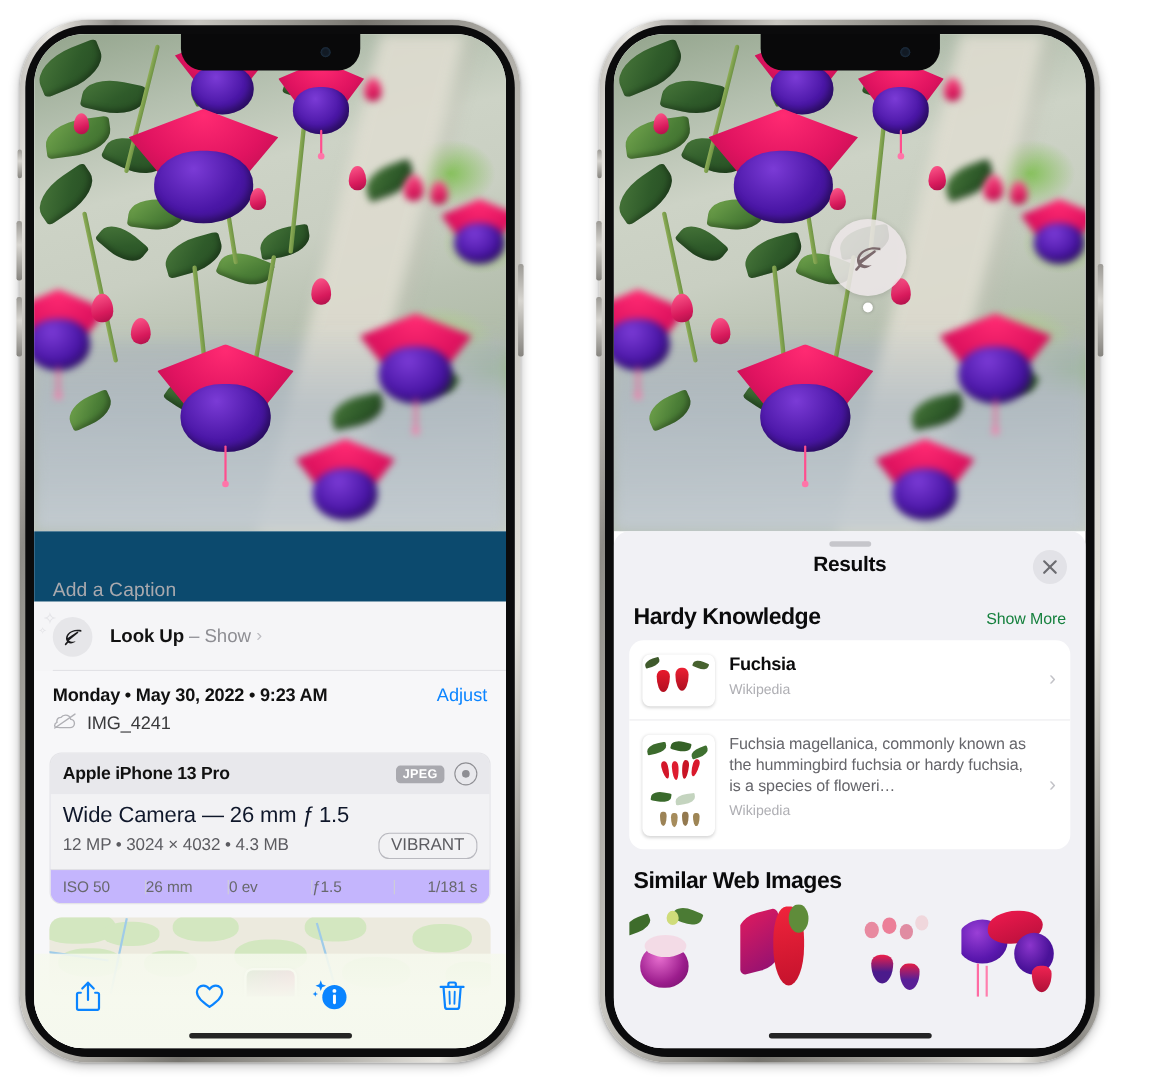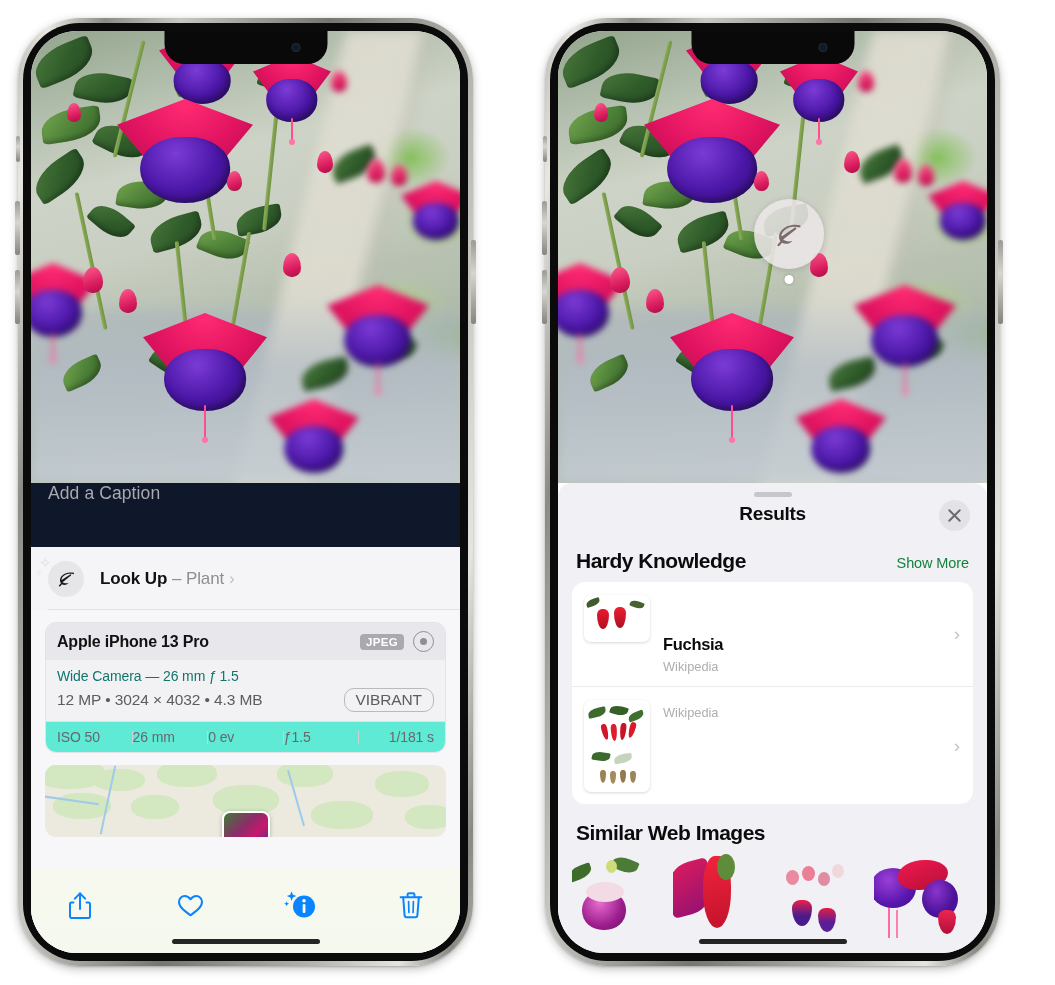--- a/index.html
+++ b/index.html
@@ -94,21 +94,21 @@
   .lookup-pin{position:absolute;left:196px;top:168px;width:70px;height:70px;z-index:20;}
   .lookup-pin .bub{width:70px;height:70px;border-radius:50%;
       background:rgba(236,230,231,.88);display:flex;align-items:center;justify-content:center;
       box-shadow:0 1px 6px rgba(0,0,0,.14);}
   .lookup-pin .dot{position:absolute;left:50%;transform:translateX(-50%);top:76px;
       width:9px;height:9px;border-radius:50%;background:#fff;
       box-shadow:0 0 3px rgba(0,0,0,.28);}
 
   
   .sheet{position:absolute;left:0;right:0;top:452px;bottom:0;background:#f7f7f9;}
-  .caption-row{height:64px;background:#0f172a;display:flex;align-items:flex-start;padding:0 17px;}
+  .caption-row{height:64px;background:#0c4a6e;display:flex;align-items:flex-end;padding:0 17px;}
   .caption-ph{font-size:17.5px;color:#a9a9ae;letter-spacing:.1px;}
 
   .lookup-row{height:63px;background:#f5f5f7;display:flex;align-items:center;padding:0 17px;
       position:relative;}
   .lookup-badge{position:relative;width:36px;height:36px;border-radius:50%;
       background:#e6e6e9;display:flex;align-items:center;justify-content:center;margin-right:16px;}
   .spark{position:absolute;color:#e2e2e6;font-size:13px;line-height:1;}
   .spark.s1{left:-9px;top:-6px;font-size:15px;}
   .spark.s2{left:-13px;top:8px;font-size:9px;}
   .lookup-txt{font-size:17px;font-weight:700;color:#111;letter-spacing:-.1px;}
@@ -129,26 +129,26 @@
   .cam-head{display:flex;align-items:center;justify-content:space-between;
       padding:8px 11px;background:#e8e8ec;}
   .cam-model{font-size:16px;font-weight:700;color:#111;letter-spacing:-.2px;}
   .cam-head-r{display:flex;align-items:center;gap:9px;}
   .tag-jpeg{background:#a9a9af;color:#fff;font-size:11.5px;font-weight:700;
       padding:2px 6px;border-radius:4px;letter-spacing:.3px;}
   .raw-ic{width:19px;height:19px;border-radius:50%;border:1.6px solid #8e8e93;
       display:flex;align-items:center;justify-content:center;}
   .raw-ic i{width:7px;height:7px;border-radius:50%;background:#8e8e93;display:block;}
   .cam-body{padding:8px 11px 9px;background:#f2f2f4;}
-  .cam-l1{font-size:14px;color:#0f766e;letter-spacing:-.1px;}
+  .cam-l1{font-size:20px;color:#0f172a;letter-spacing:-.1px;}
   .cam-l2{display:flex;align-items:center;justify-content:space-between;margin-top:4px;}
   .cam-l2 span{font-size:15.5px;color:#5c5c61;letter-spacing:-.1px;}
   .vib{border:1px solid #b9b9bf;border-radius:10px;padding:2px 11px;
       font-size:11.5px;color:#6c6c71;letter-spacing:.5px;}
-  .cam-exif{display:flex;align-items:center;background:#5eead4;
+  .cam-exif{display:flex;align-items:center;background:#c4b5fd;
       border-top:1px solid #e0e0e4;padding:7px 11px;}
   .cam-exif .ex{font-size:14px;color:#68686d;flex:1;letter-spacing:-.1px;}
   .cam-exif .ex:first-child{text-align:left;}
   .cam-exif .ex:last-child{text-align:right;}
   .cam-exif .sep{width:1px;height:13px;background:#cfcfd4;}
 
   
   .map-card{margin:11px 14px 0;height:72px;border-radius:11px;overflow:hidden;position:relative;
       background:#eceade;}
   .map-card .green{position:absolute;background:#d3e7c0;border-radius:45%;}
@@ -305,25 +305,40 @@
       </div>
 
       <div class="lookup-row">
         <span class="lookup-badge">
           <span class="spark s1">✧</span>
           <span class="spark s2">✧</span>
           <svg width="21" height="21" viewBox="0 0 24 24" aria-hidden="true">
             <path d="M20.5 5.5c-5.6-1.4-11.4.4-14.3 4-2 2.5-2.2 5.7-.6 7.9l-2.1 2.4c-.3.4-.3.9.1 1.2.4.3.9.2 1.2-.1l2-2.3c2.3 1.4 5.5.8 7.8-1.4-3 .8-5.6.2-7-1l9.5-7.6c.3-.3.4-.8.1-1.1-.2-.3-.7-.4-1-.2l-9.8 6.5c-.3-2.6 2.6-6 6.6-6.9 2.4-.5 5-.4 7.5.2z" fill="#1c1c1e"></path>
           </svg>
         </span>
-        <span class="lookup-txt"><span>Look Up</span> <span class="sub">–</span> <span class="sub">Plant</span></span>
+        <span class="lookup-txt"><span>Look Up</span> <span class="sub">–</span> <span class="sub">Show</span></span>
         <span class="chev-s">›</span>
         <div class="hair"></div>
       </div>
 
+      <div class="meta">
+        <div class="meta-line">
+          <span class="meta-date">Monday • May 30, 2022 • 9:23 AM</span>
+          <span class="adjust">Adjust</span>
+        </div>
+        <div class="fname-row">
+          <span>
+            <svg width="22" height="15" viewBox="0 0 26 18" aria-hidden="true">
+              <path d="M7.4 16.2h11.2c2.7 0 4.8-2 4.8-4.5 0-2.3-1.7-4.2-4-4.5-.5-2.7-2.9-4.7-5.8-4.7-2 0-3.8 1-4.8 2.5-2.6.1-4.6 2-4.6 4.5 0 .3 0 .6.1.9-1.5.6-2.5 2-2.5 3.6 0 1.3.7 1.7 2 1.7z" fill="none" stroke="#b0b0b5" stroke-width="1.5"></path>
+              <line x1="2" y1="16.6" x2="24" y2="1.4" stroke="#b0b0b5" stroke-width="1.5" stroke-linecap="round"></line>
+            </svg>
+          </span>
+          <span class="fname">IMG_4241</span>
+        </div>
+      </div>
 
       <div class="cam-card">
         <div class="cam-head">
           <span class="cam-model">Apple iPhone 13 Pro</span>
           <span class="cam-head-r">
             <span class="tag-jpeg">JPEG</span>
             <span class="raw-ic">
                 <i></i>
               </span>
           </span>
@@ -530,21 +545,21 @@
         <div class="know-row">
           <span class="thumbwrap th1">
             <span class="art" style="background:linear-gradient(150deg,#6d7d4b,#4e5f36 40%,#8b9472 70%,#a6a089);display:block;position:relative;">
               <span class="bell" style="left:13px;top:14px;width:12px;height:20px;background:linear-gradient(180deg,#e8192c,#b20f20);"></span>
               <span class="bell" style="left:30px;top:12px;width:12px;height:21px;background:linear-gradient(180deg,#ec2033,#ae0f1f);"></span>
               <span class="tiny-leaf" style="left:2px;top:4px;width:14px;height:7px;background:#3f5a2c;transform:rotate(-18deg);"></span>
               <span class="tiny-leaf" style="left:46px;top:6px;width:14px;height:7px;background:#47622f;transform:rotate(22deg);"></span>
             </span>
           </span>
           <span class="know-txt">
-            <span class="know-title" style="display:block;margin-top:40px;">Fuchsia</span>
+            <span class="know-title" style="display:block;">Fuchsia</span>
             <span class="know-src" style="display:block;">Wikipedia</span>
           </span>
           <span class="know-chev">›</span>
         </div>
 
         <div class="know-row">
           <span class="thumbwrap th2">
             <span class="art" style="background:#eceae6;display:block;position:relative;">
               <span class="tiny-leaf" style="left:4px;top:8px;width:18px;height:9px;background:#3c6b2d;transform:rotate(-12deg);"></span>
               <span class="tiny-leaf" style="left:26px;top:6px;width:18px;height:9px;background:#356127;transform:rotate(14deg);"></span>
@@ -555,20 +570,21 @@
               <span class="bell" style="left:45px;top:22px;width:6px;height:16px;background:#d9192c;transform:rotate(16deg);"></span>
               <span class="tiny-leaf" style="left:8px;top:52px;width:18px;height:9px;background:#3a6a2c;transform:rotate(10deg);"></span>
               <span class="tiny-leaf" style="left:30px;top:54px;width:18px;height:9px;background:#44753350;background:#44753;transform:rotate(-8deg);"></span>
               <span class="bell" style="left:16px;top:70px;width:6px;height:13px;background:#9c8356;"></span>
               <span class="bell" style="left:26px;top:71px;width:6px;height:13px;background:#a68c5c;"></span>
               <span class="bell" style="left:36px;top:70px;width:6px;height:13px;background:#93794f;"></span>
               <span class="bell" style="left:46px;top:71px;width:6px;height:12px;background:#9e8555;"></span>
             </span>
           </span>
           <span class="know-txt">
+            <span class="know-desc" style="display:block;">Fuchsia magellanica, commonly known as the hummingbird fuchsia or hardy fuchsia, is a species of floweri…</span>
             <span class="know-src" style="display:block;">Wikipedia</span>
           </span>
           <span class="know-chev">›</span>
         </div>
 
       </div>
 
       <div class="sec-head sec-head2">
         <span class="sec-title">Similar Web Images</span>
       </div>

